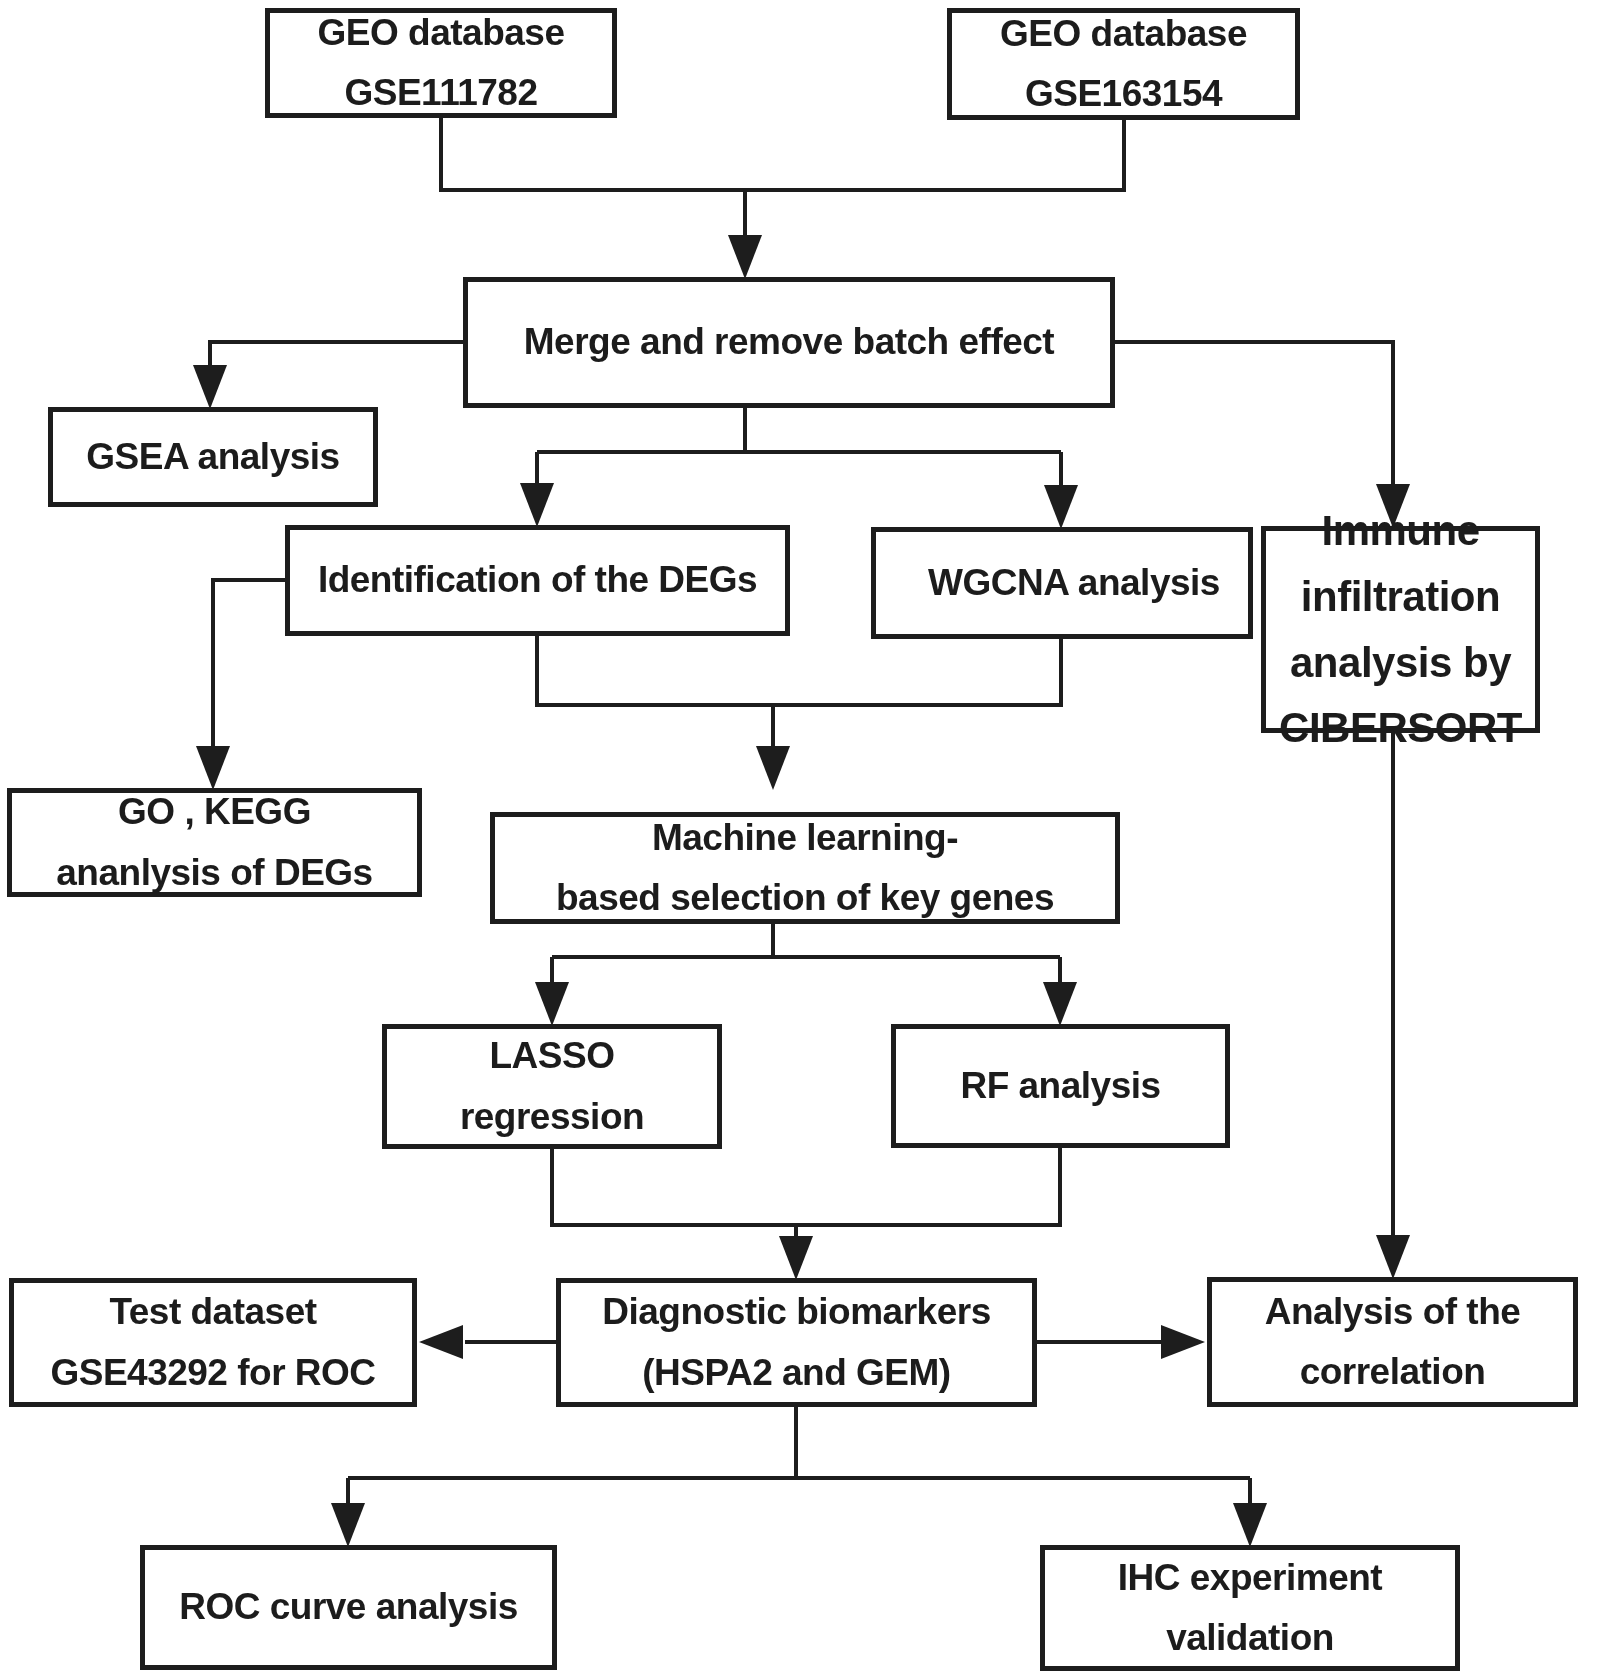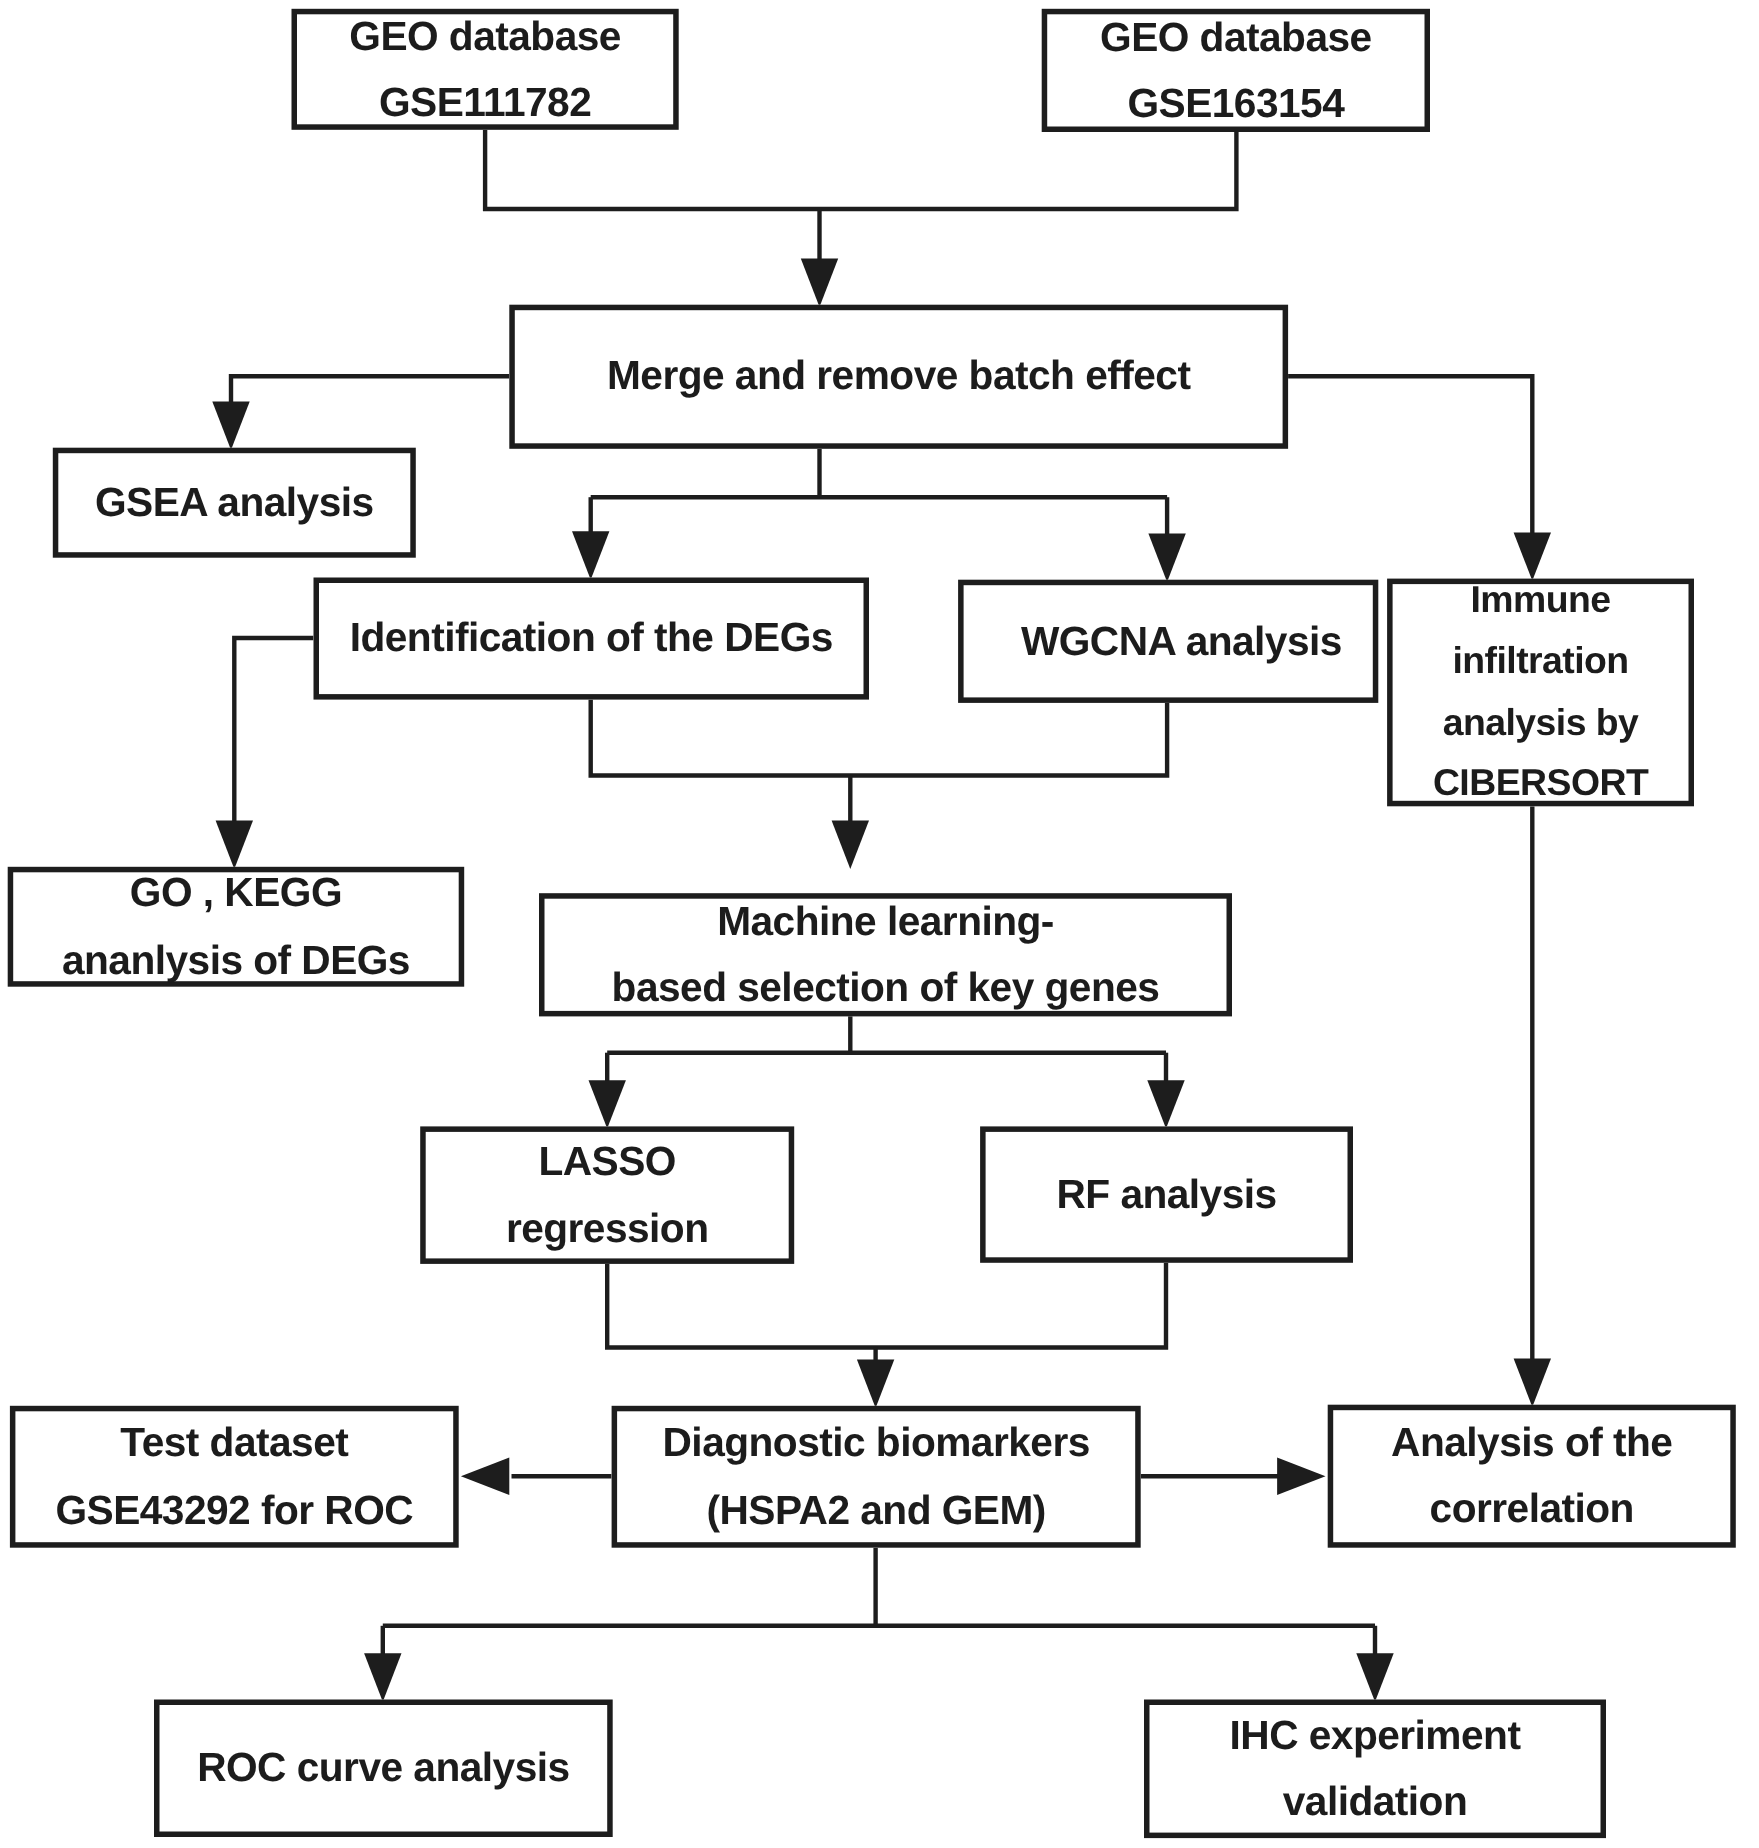--- a/index.html
+++ b/index.html
@@ -35,25 +35,25 @@
     font-weight: bold;
     color: #1c1c1c;
     font-size: 37px;
     line-height: 1.3;
     letter-spacing: -0.5px;
     white-space: nowrap;
     gap: 12px;
   }
   #n-geo1   { left: 265px;  top: 8px;    width: 352px; height: 110px; }
   #n-geo2   { left: 947px;  top: 8px;    width: 353px; height: 112px; }
-  #n-merge  { left: 463px;  top: 277px;  width: 708px; height: 131px; }
+  #n-merge  { left: 463px;  top: 277px;  width: 652px; height: 131px; }
   #n-gsea   { left: 48px;   top: 407px;  width: 330px; height: 100px; }
   #n-ident  { left: 285px;  top: 525px;  width: 505px; height: 111px; }
   #n-wgcna  { left: 871px;  top: 527px;  width: 382px; height: 112px; padding-left: 24px; }
-  #n-immune { left: 1261px; top: 526px;  width: 279px; height: 207px; font-size: 34px; line-height: 1.28; }
+  #n-immune { left: 1261px; top: 526px;  width: 279px; height: 207px; font-size: 42px; line-height: 1.28; }
   #n-gokegg { left: 7px;    top: 788px;  width: 415px; height: 109px; }
   #n-ml     { left: 458px;  top: 812px;  width: 630px; height: 112px; margin-left: 32px; }
   #n-lasso  { left: 382px;  top: 1024px; width: 340px; height: 125px; }
   #n-rf     { left: 891px;  top: 1024px; width: 339px; height: 124px; }
   #n-diag   { left: 556px;  top: 1278px; width: 481px; height: 129px; }
   #n-test   { left: 9px;    top: 1278px; width: 408px; height: 129px; }
   #n-corr   { left: 1207px; top: 1277px; width: 371px; height: 130px; }
   #n-roc    { left: 140px;  top: 1545px; width: 417px; height: 125px; }
   #n-ihc    { left: 1040px; top: 1545px; width: 420px; height: 126px; }
 </style>

